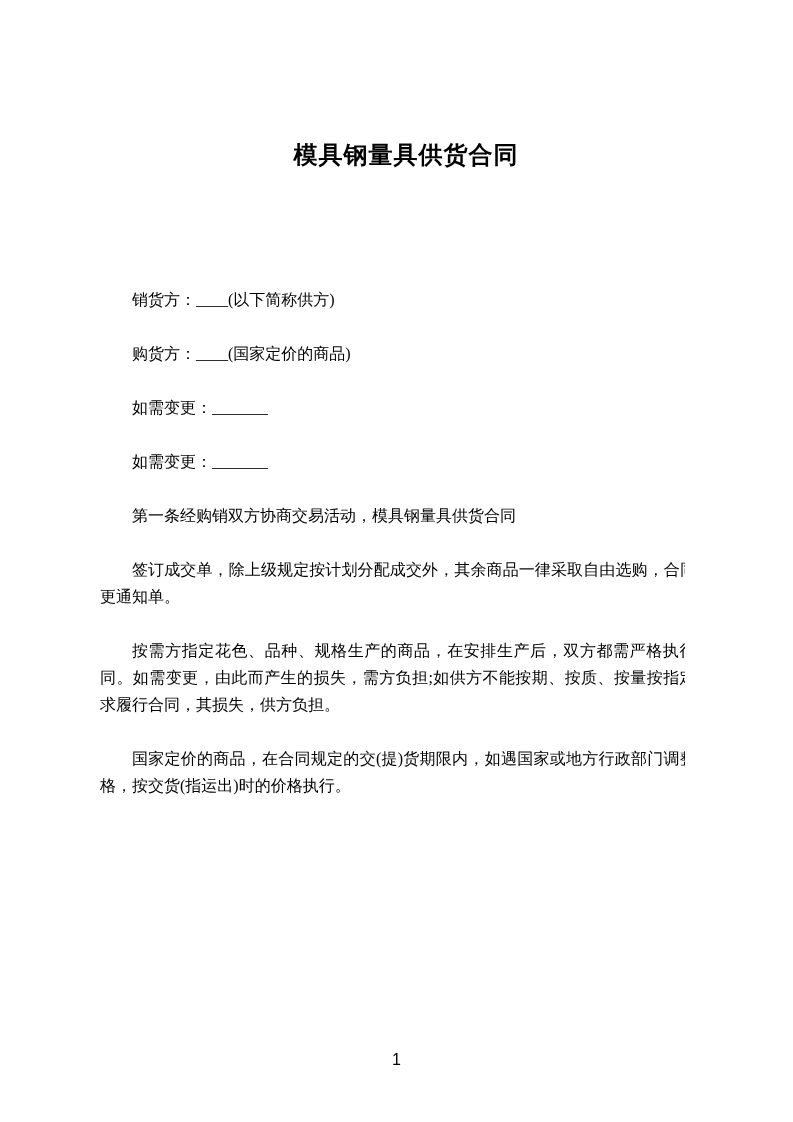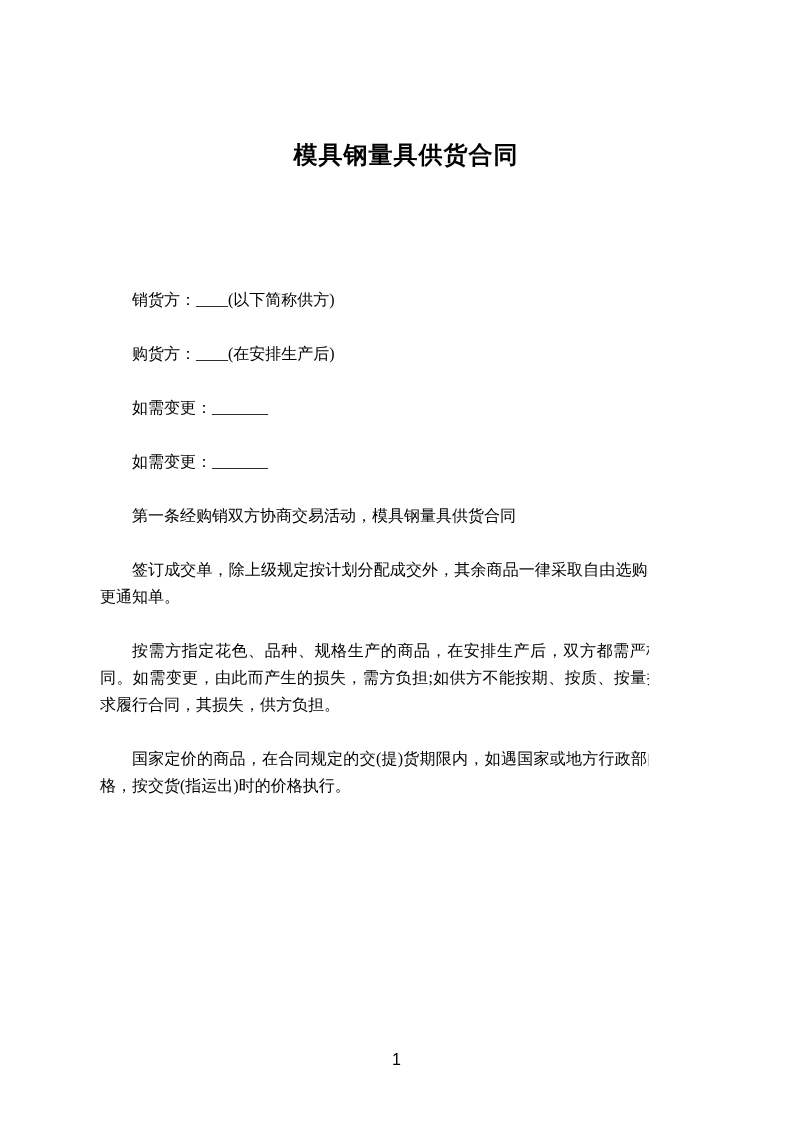--- a/index.html
+++ b/index.html
@@ -8,20 +8,21 @@
     background: #ffffff;
   }
   .page {
     position: relative;
     width: 649px;
     height: 1122px;
     background: #ffffff;
     color: #000000;
     font-family: "Liberation Sans", "DejaVu Sans", sans-serif;
     overflow: hidden;
+    padding-left: 36px;
   }
   .content {
     position: absolute;
     left: 100px;
     top: 0;
     width: 612px;
   }
   .doc-title {
     margin: 0 0 115px 0;
     padding-top: 138px;
@@ -53,21 +54,21 @@
 </head>
 <body>
 
 <div class="page">
   <div class="content">
 
     <h1 class="doc-title">模具钢量具供货合同</h1>
 
     <p class="para">销货方：____(以下简称供方)</p>
 
-    <p class="para">购货方：____(在安排生产后)</p>
+    <p class="para">购货方：____(国家定价的商品)</p>
 
     <p class="para">如需变更：_______</p>
 
     <p class="para">如需变更：_______</p>
 
     <p class="para">第一条经购销双方协商交易活动，模具钢量具供货合同</p>
 
     <p class="para">签订成交单，除上级规定按计划分配成交外，其余商品一律采取自由选购，合同变更通知单。</p>
 
 

